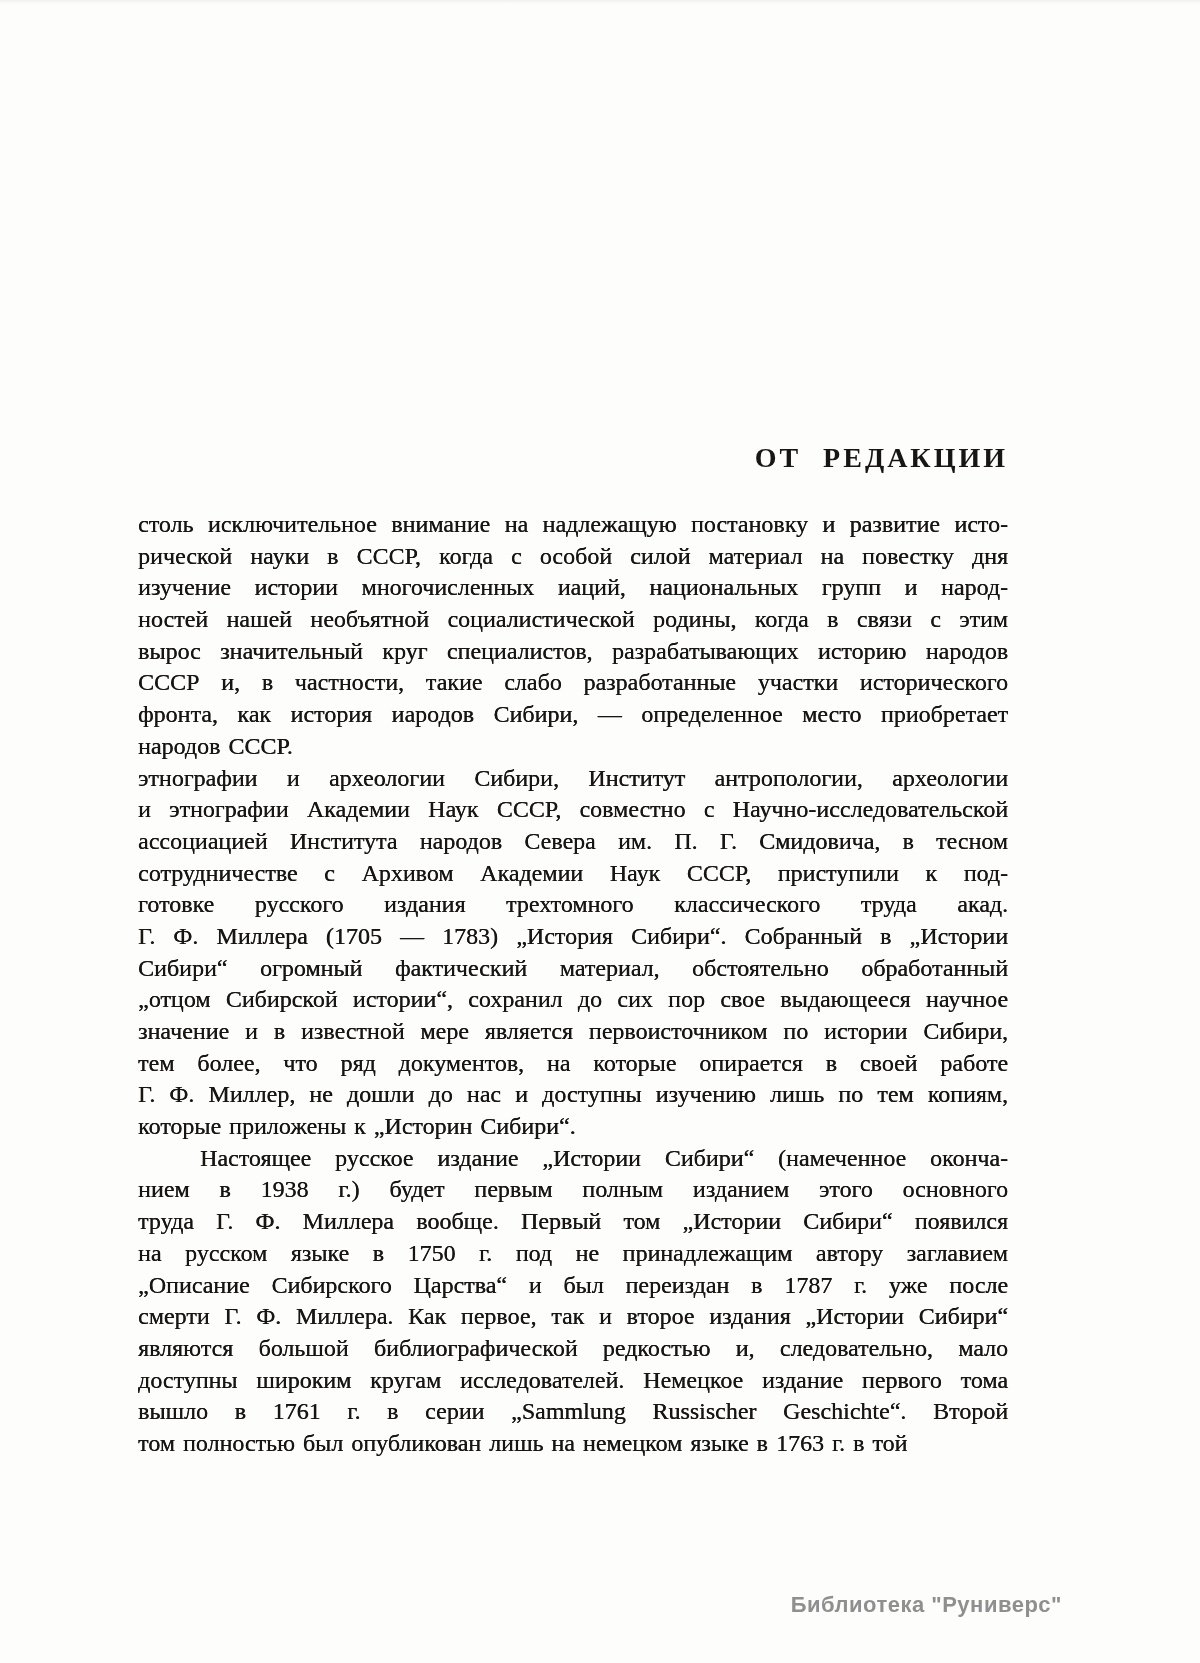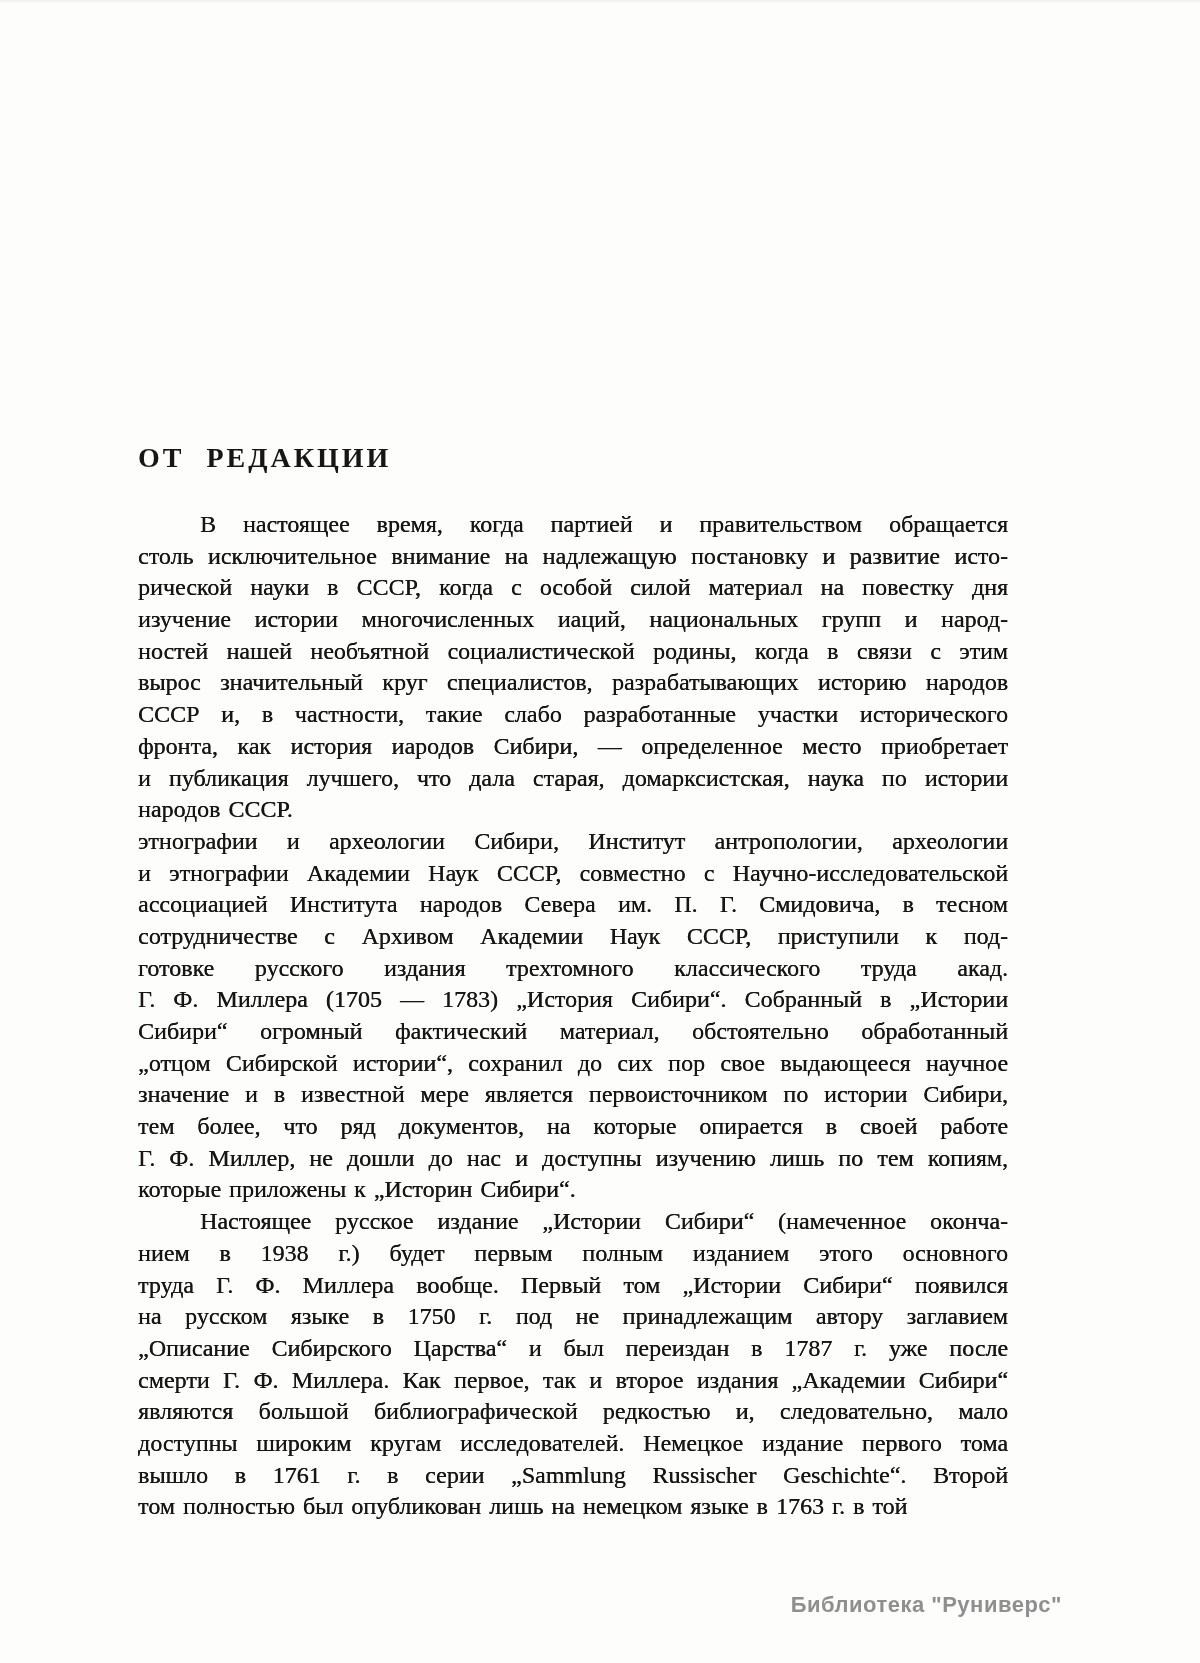--- a/index.html
+++ b/index.html
@@ -18,21 +18,21 @@
   .page::before {
     content: "";
     position: absolute; left: 0; top: 0; right: 0; height: 4px;
     background: linear-gradient(to bottom, rgba(0,0,0,0.05), rgba(0,0,0,0));
     pointer-events: none;
   }
   .title {
     position: absolute;
     left: 138px; width: 870px; top: 444px;
     margin: 0;
-    text-align: left;
+    text-align: right;
     font-family: "Liberation Serif", serif;
     font-size: 28px;
     font-weight: bold;
     letter-spacing: 3px;
     word-spacing: 12px;
     color: #181614;
     line-height: 1;
   }
   .doc-body {
     position: absolute;
@@ -61,47 +61,45 @@
     letter-spacing: 0.5px;
     color: #8f8f8f;
   }
 </style>
 </head>
 <body>
 
 <div class="page">
   <h1 class="title">ОТ РЕДАКЦИИ</h1>
   <div class="doc-body" id="doc-body">
-      <div class="text-line para-first">В настоящее время, когда партией и правительством обращается</div>
       <div class="text-line">столь исключительное внимание на надлежащую постановку и развитие исто-</div>
       <div class="text-line">рической науки в СССР, когда с особой силой материал на повестку дня</div>
       <div class="text-line">изучение истории многочисленных иаций, национальных групп и народ-</div>
       <div class="text-line">ностей нашей необъятной социалистической родины, когда в связи с этим</div>
       <div class="text-line">вырос значительный круг специалистов, разрабатывающих историю народов</div>
       <div class="text-line">СССР и, в частности, такие слабо разработанные участки исторического</div>
       <div class="text-line">фронта, как история иародов Сибири, — определенное место приобретает</div>
-      <div class="text-line">и публикация лучшего, что дала старая, домарксистская, наука по истории</div>
       <div class="text-line para-last">народов СССР.</div>
       <div class="text-line">этнографии и археологии Сибири, Институт антропологии, археологии</div>
       <div class="text-line">и этнографии Академии Наук СССР, совместно с Научно-исследовательской</div>
       <div class="text-line">ассоциацией Института народов Севера им. П. Г. Смидовича, в тесном</div>
       <div class="text-line">сотрудничестве с Архивом Академии Наук СССР, приступили к под-</div>
       <div class="text-line">готовке русского издания трехтомного классического труда акад.</div>
       <div class="text-line">Г. Ф. Миллера (1705 — 1783) „История Сибири“. Собранный в „Истории</div>
       <div class="text-line">Сибири“ огромный фактический материал, обстоятельно обработанный</div>
       <div class="text-line">„отцом Сибирской истории“, сохранил до сих пор свое выдающееся научное</div>
       <div class="text-line">значение и в известной мере является первоисточником по истории Сибири,</div>
       <div class="text-line">тем более, что ряд документов, на которые опирается в своей работе</div>
       <div class="text-line">Г. Ф. Миллер, не дошли до нас и доступны изучению лишь по тем копиям,</div>
       <div class="text-line para-last">которые приложены к „Историн Сибири“.</div>
       <div class="text-line para-first">Настоящее русское издание „Истории Сибири“ (намеченное оконча-</div>
       <div class="text-line">нием в 1938 г.) будет первым полным изданием этого основного</div>
       <div class="text-line">труда Г. Ф. Миллера вообще. Первый том „Истории Сибири“ появился</div>
       <div class="text-line">на русском языке в 1750 г. под не принадлежащим автору заглавием</div>
       <div class="text-line">„Описание Сибирского Царства“ и был переиздан в 1787 г. уже после</div>
-      <div class="text-line">смерти Г. Ф. Миллера. Как первое, так и второе издания „Академии Сибири“</div>
+      <div class="text-line">смерти Г. Ф. Миллера. Как первое, так и второе издания „Истории Сибири“</div>
       <div class="text-line">являются большой библиографической редкостью и, следовательно, мало</div>
       <div class="text-line">доступны широким кругам исследователей. Немецкое издание первого тома</div>
       <div class="text-line">вышло в 1761 г. в серии „Sammlung Russischer Geschichte“. Второй</div>
       <div class="text-line para-last">том полностью был опубликован лишь на немецком языке в 1763 г. в той</div>
     </div>
   <div class="watermark">Библиотека "Руниверс"</div>
 </div>
 
 </body></html>

